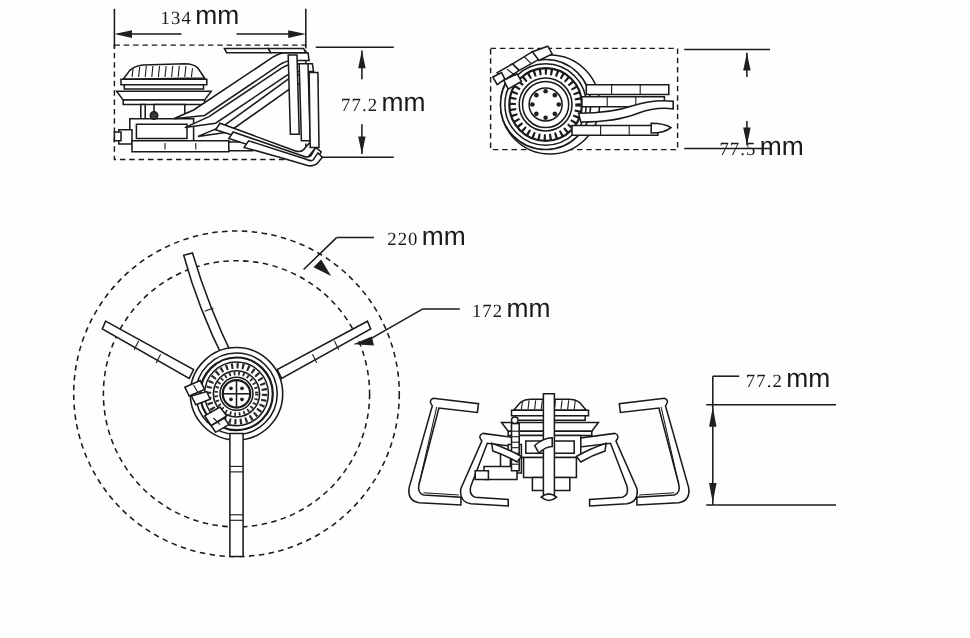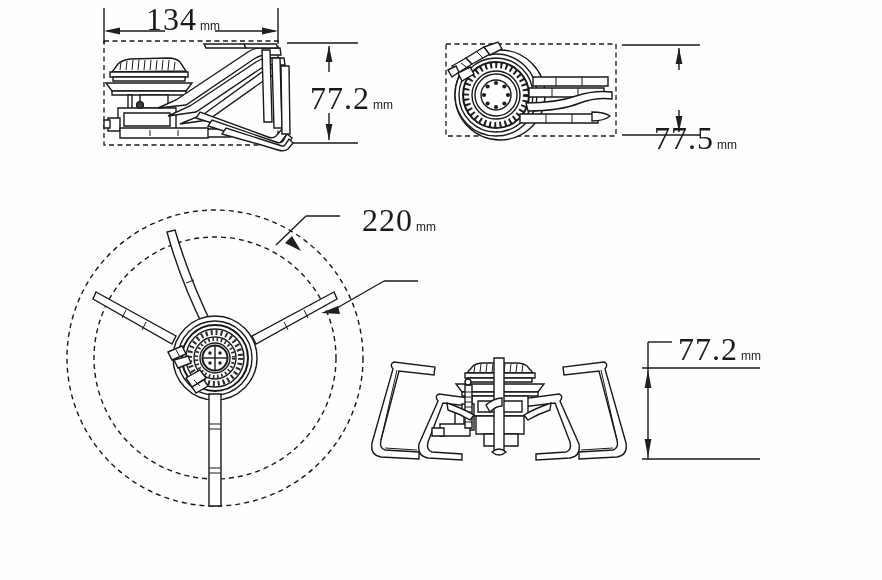--- a/index.html
+++ b/index.html
@@ -22,26 +22,26 @@
     height: 580px;
   }
   .dim-text {
     position: absolute;
     white-space: nowrap;
     color: #1a1a1a;
     letter-spacing: 0.5px;
   }
   .dim-text .num {
     font-family: "Liberation Serif", serif;
-    font-size: 32px;
+    font-size: 17px;
     letter-spacing: 1px;
   }
   .dim-text .unit {
     font-family: "Liberation Sans", sans-serif;
-    font-size: 12px;
+    font-size: 24px;
     letter-spacing: 0px;
     margin-left: 3px;
   }
   svg { display: block; }
   .ln  { stroke: #1a1a1a; fill: none; }
   .thin { stroke-width: 1; }
   .med  { stroke-width: 1.4; }
   .thick{ stroke-width: 2; }
   .dash-box { stroke: #1a1a1a; stroke-width: 1.3; fill: none; stroke-dasharray: 5 3.5; }
   .dash-c   { stroke: #1a1a1a; stroke-width: 1.4; fill: none; stroke-dasharray: 5 4; }
@@ -348,22 +348,25 @@
   </div>
 
   <div class="dim-text" style="left:310px; top:80px;">
     <span class="num">77.2</span><span class="unit">mm</span>
   </div>
 
   <div class="dim-text" style="left:654px; top:76px;margin-top:44px;">
     <span class="num">77.5</span><span class="unit">mm</span>
   </div>
 
-  <div class="dim-text" style="left:362px; top:202px;">
+  <div class="dim-text" style="left:352px; top:202px;">
     <span class="num">220</span><span class="unit">mm</span>
   </div>
 
+  <div class="dim-text" style="left:429px; top:267px;">
+    <span class="num">172</span><span class="unit">mm</span>
+  </div>
 
   <div class="dim-text" style="left:678px; top:331px;">
     <span class="num">77.2</span><span class="unit">mm</span>
   </div>
 
 </div>
 
 </body></html>

